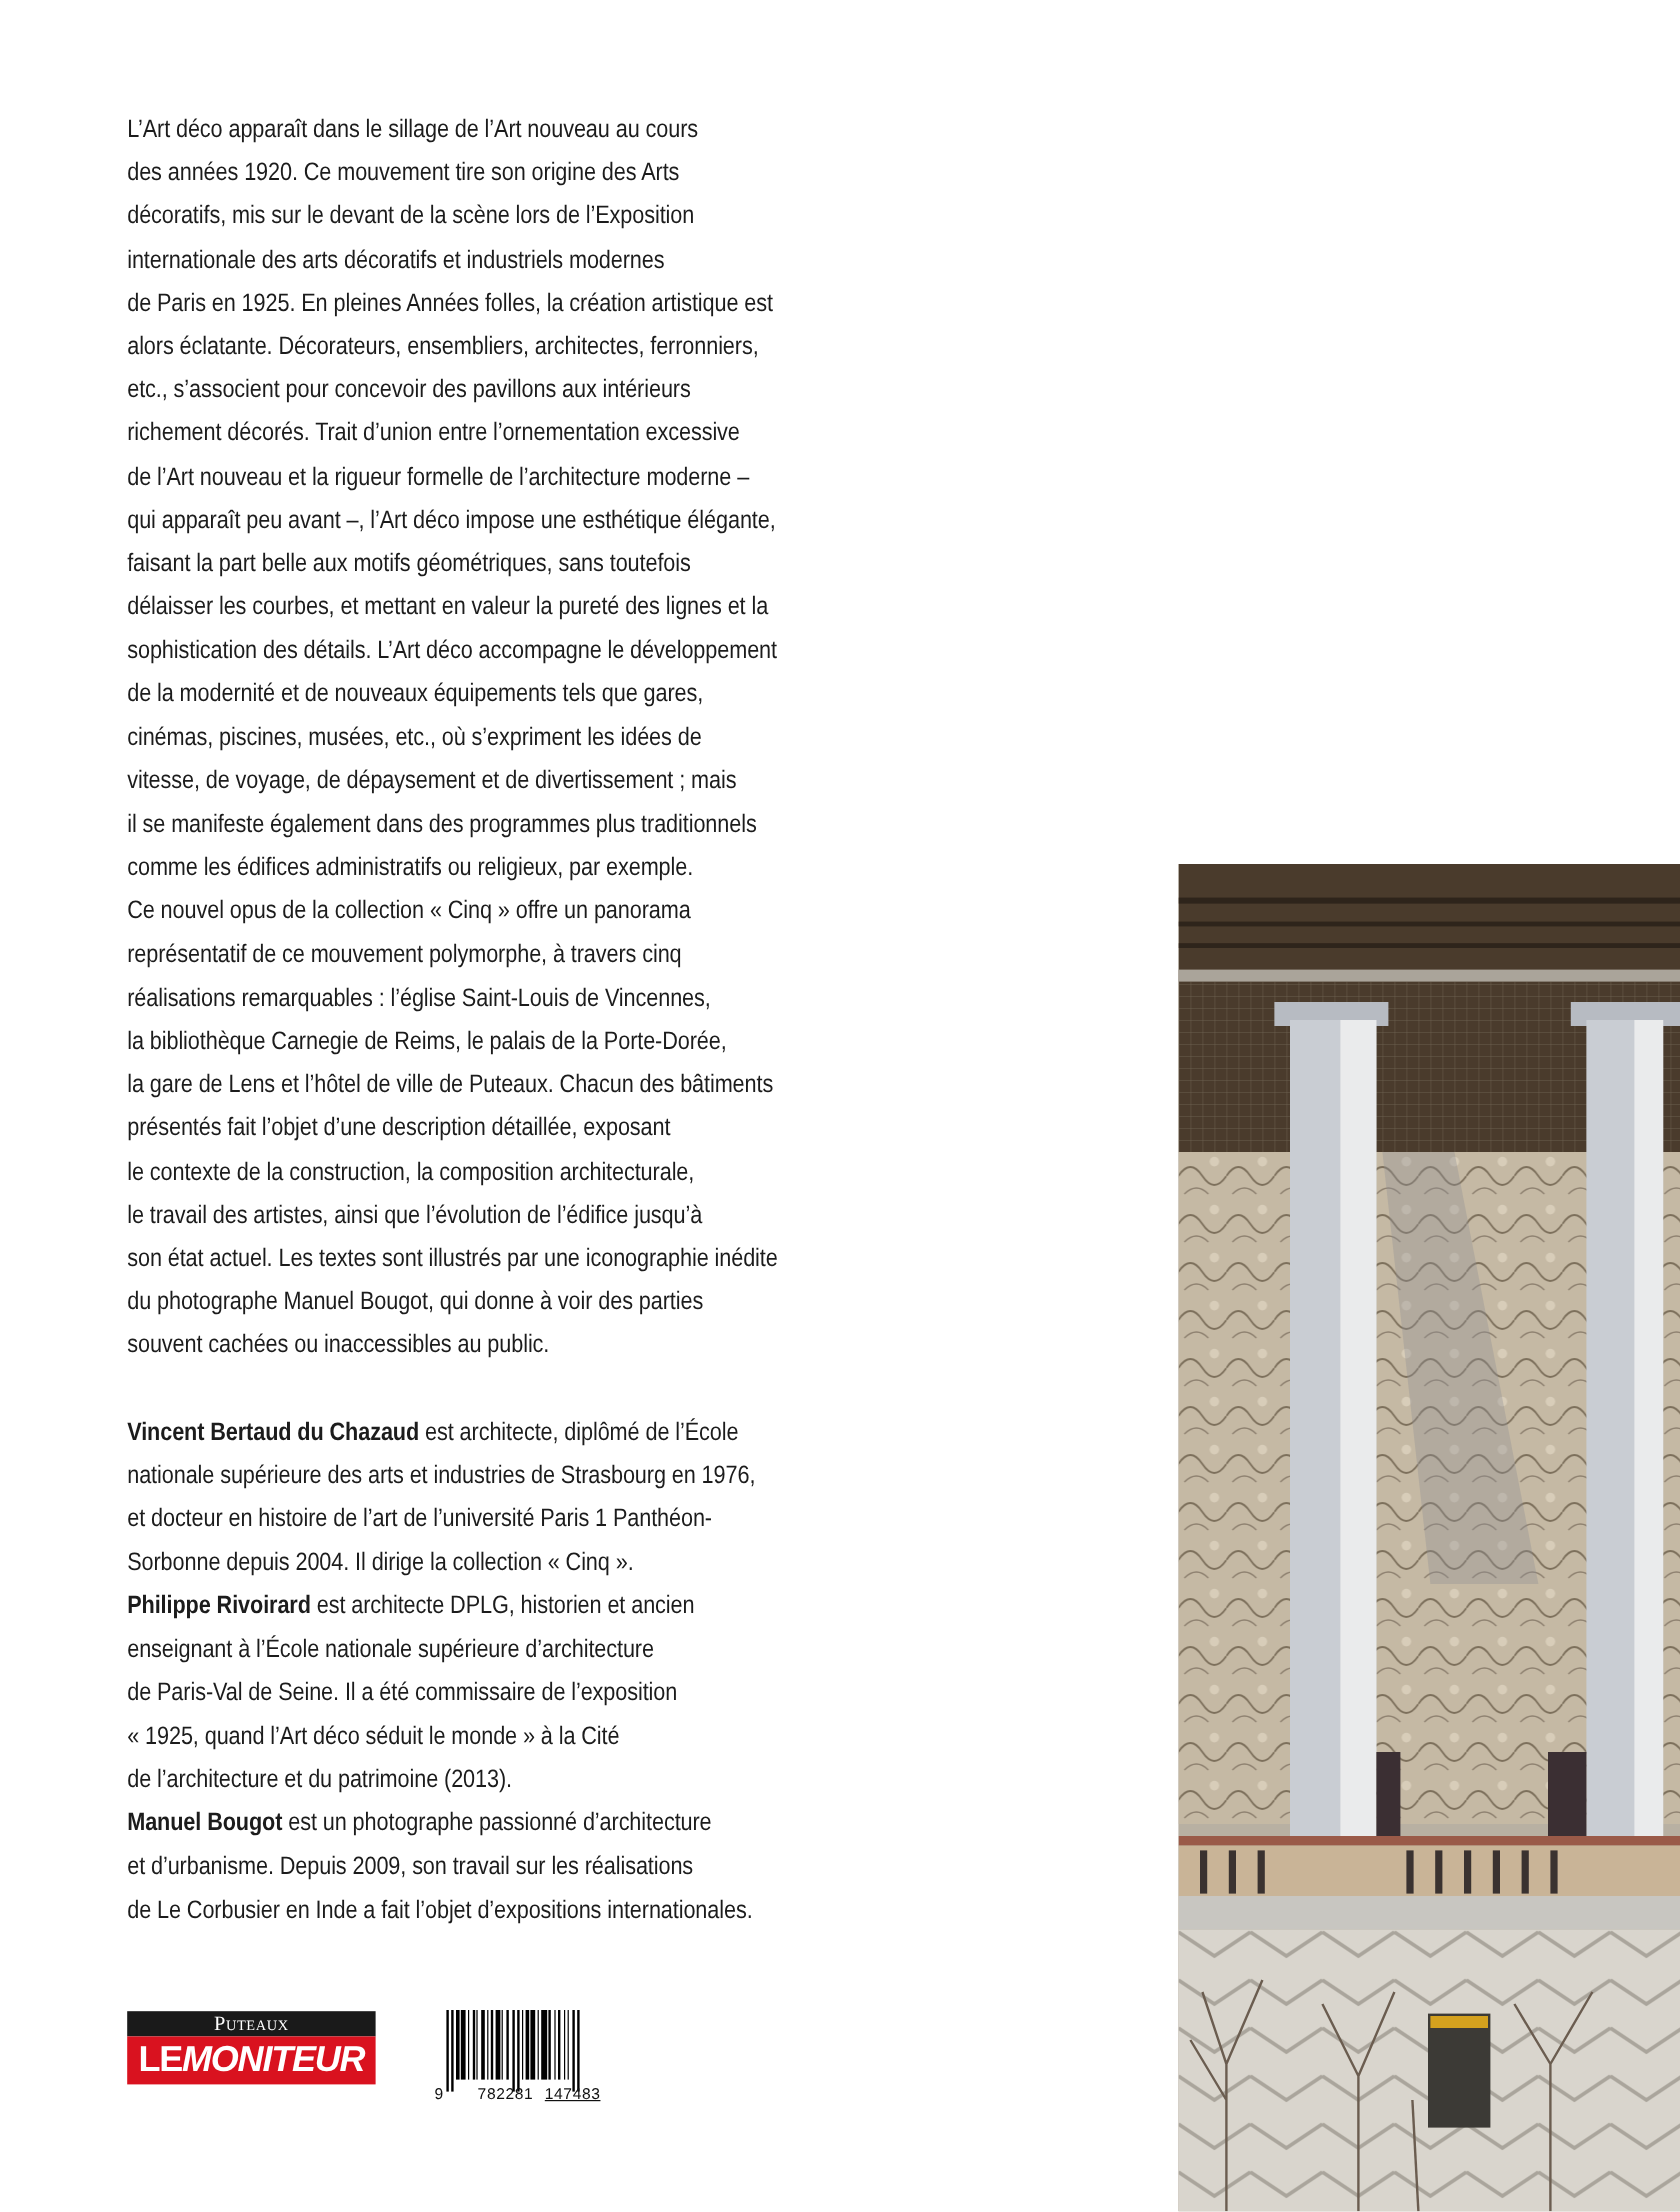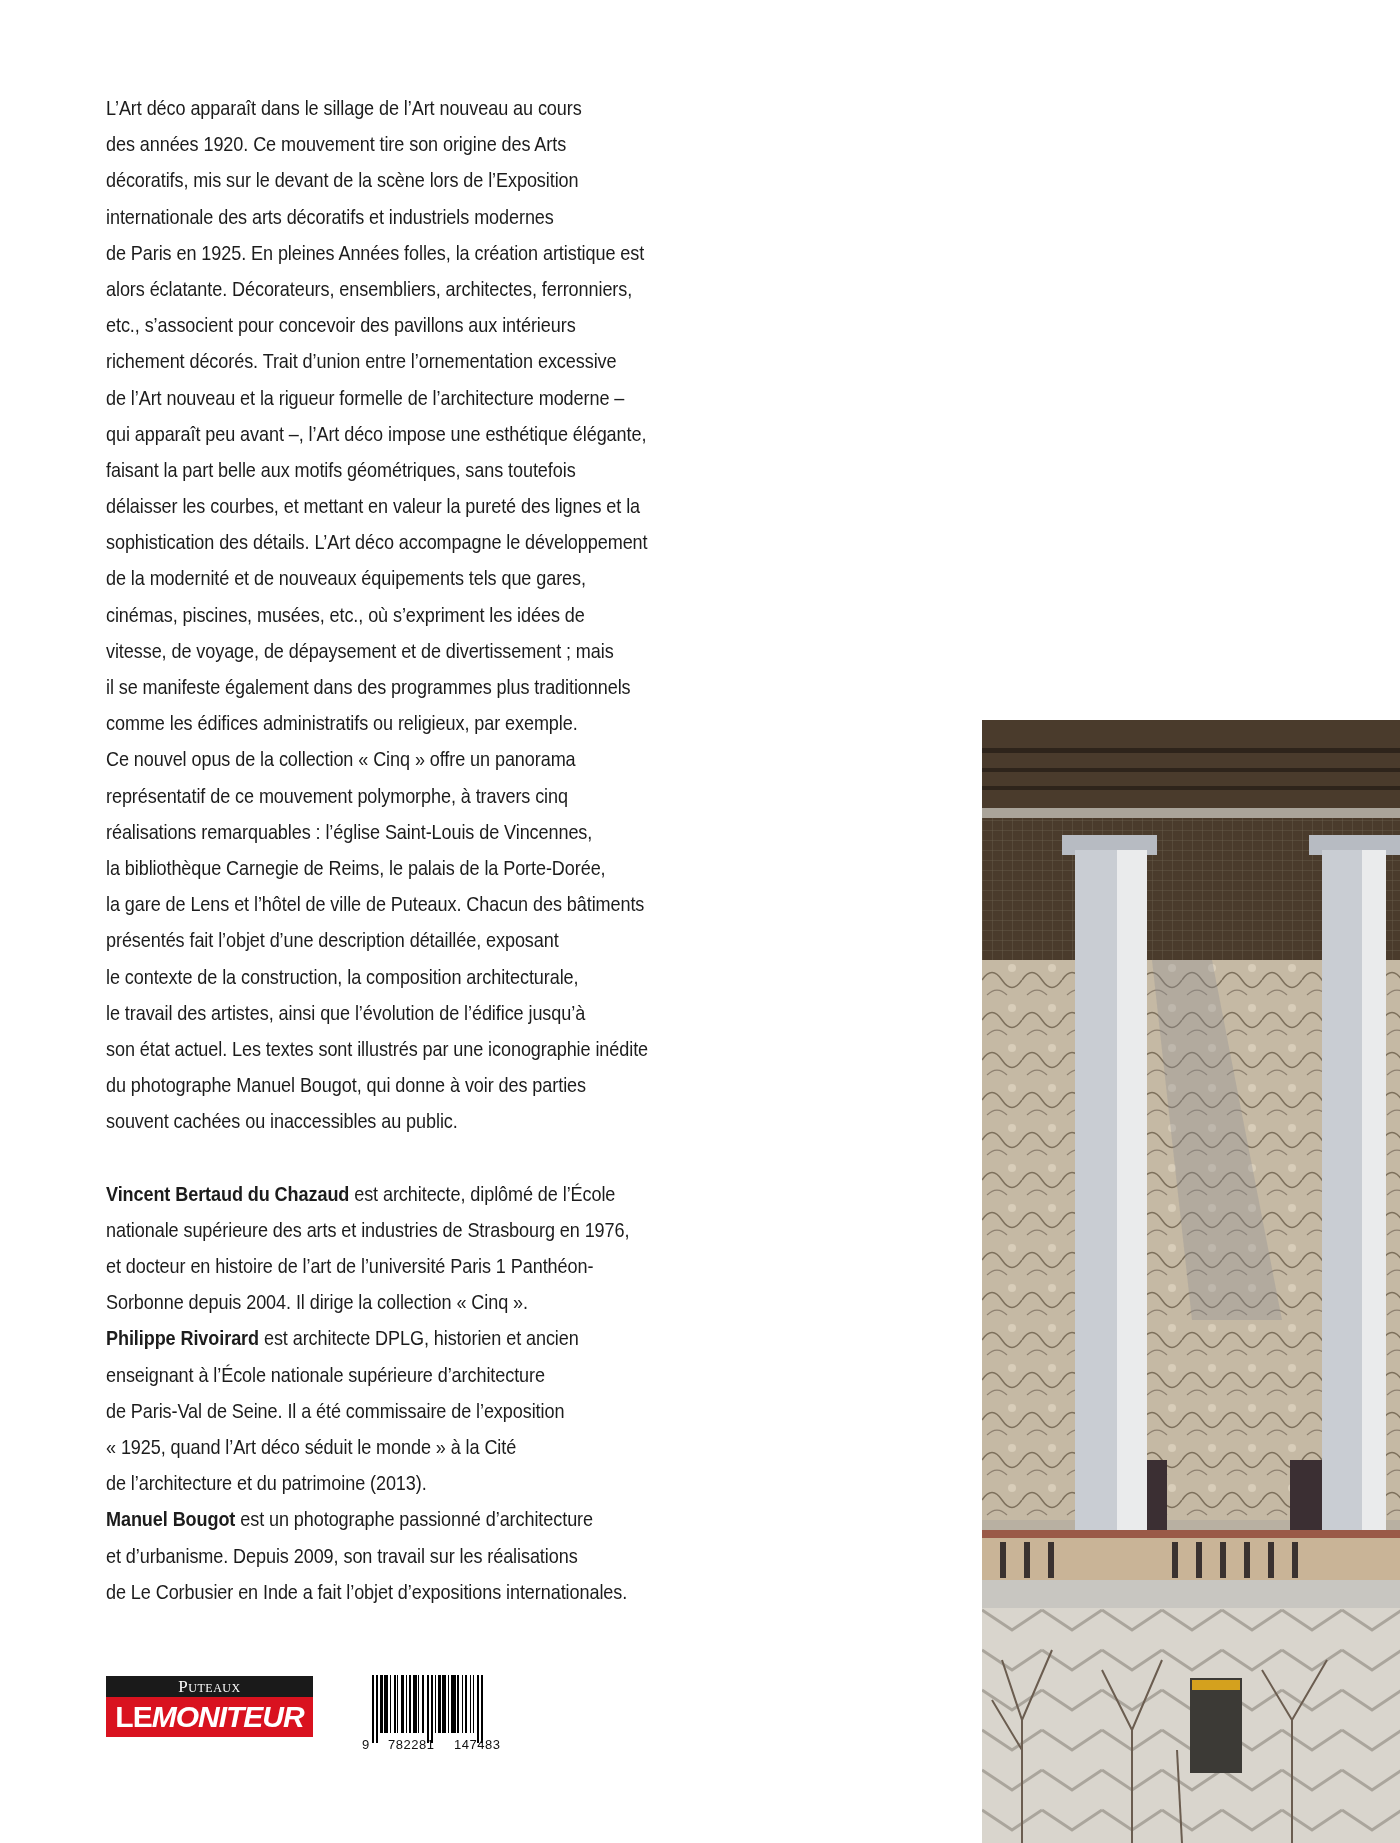--- a/index.html
+++ b/index.html
@@ -40,22 +40,22 @@
   }
   .barcode-bars { position: absolute; left: 10px; top: 0; width: 150px; height: 64px; display: flex; align-items: flex-start; }
   .barcode-bars span { display: block; background: #000; height: 58px; }
   .barcode-bars span.long { height: 68px; }
   .barcode-bars span.sp { background: transparent; }
   .barcode-digits {
     position: absolute; top: 62px; left: 0; width: 162px; height: 16px;
     font-size: 13px; line-height: 16px; color: #111;
   }
   .barcode-digits .d1 { position: absolute; left: 0; }
-  .barcode-digits .d2 { position: absolute; left: 26px; letter-spacing: 0.5px; }
-  .barcode-digits .d3 { position: absolute; left: 92px; letter-spacing: 0.5px; }
+  .barcode-digits .d2 { position: absolute; left: 36px; letter-spacing: 0.5px; }
+  .barcode-digits .d3 { position: absolute; left: 92px; letter-spacing: 0.5px; text-decoration: underline; }
 
   .cover-photo {
     position: absolute; left: 982px; top: 720px; width: 418px; height: 1123px;
     overflow: hidden; background: #b8b0a2;
   }
 </style>
 </head>
 <body>
 
 <div class="text-block">

